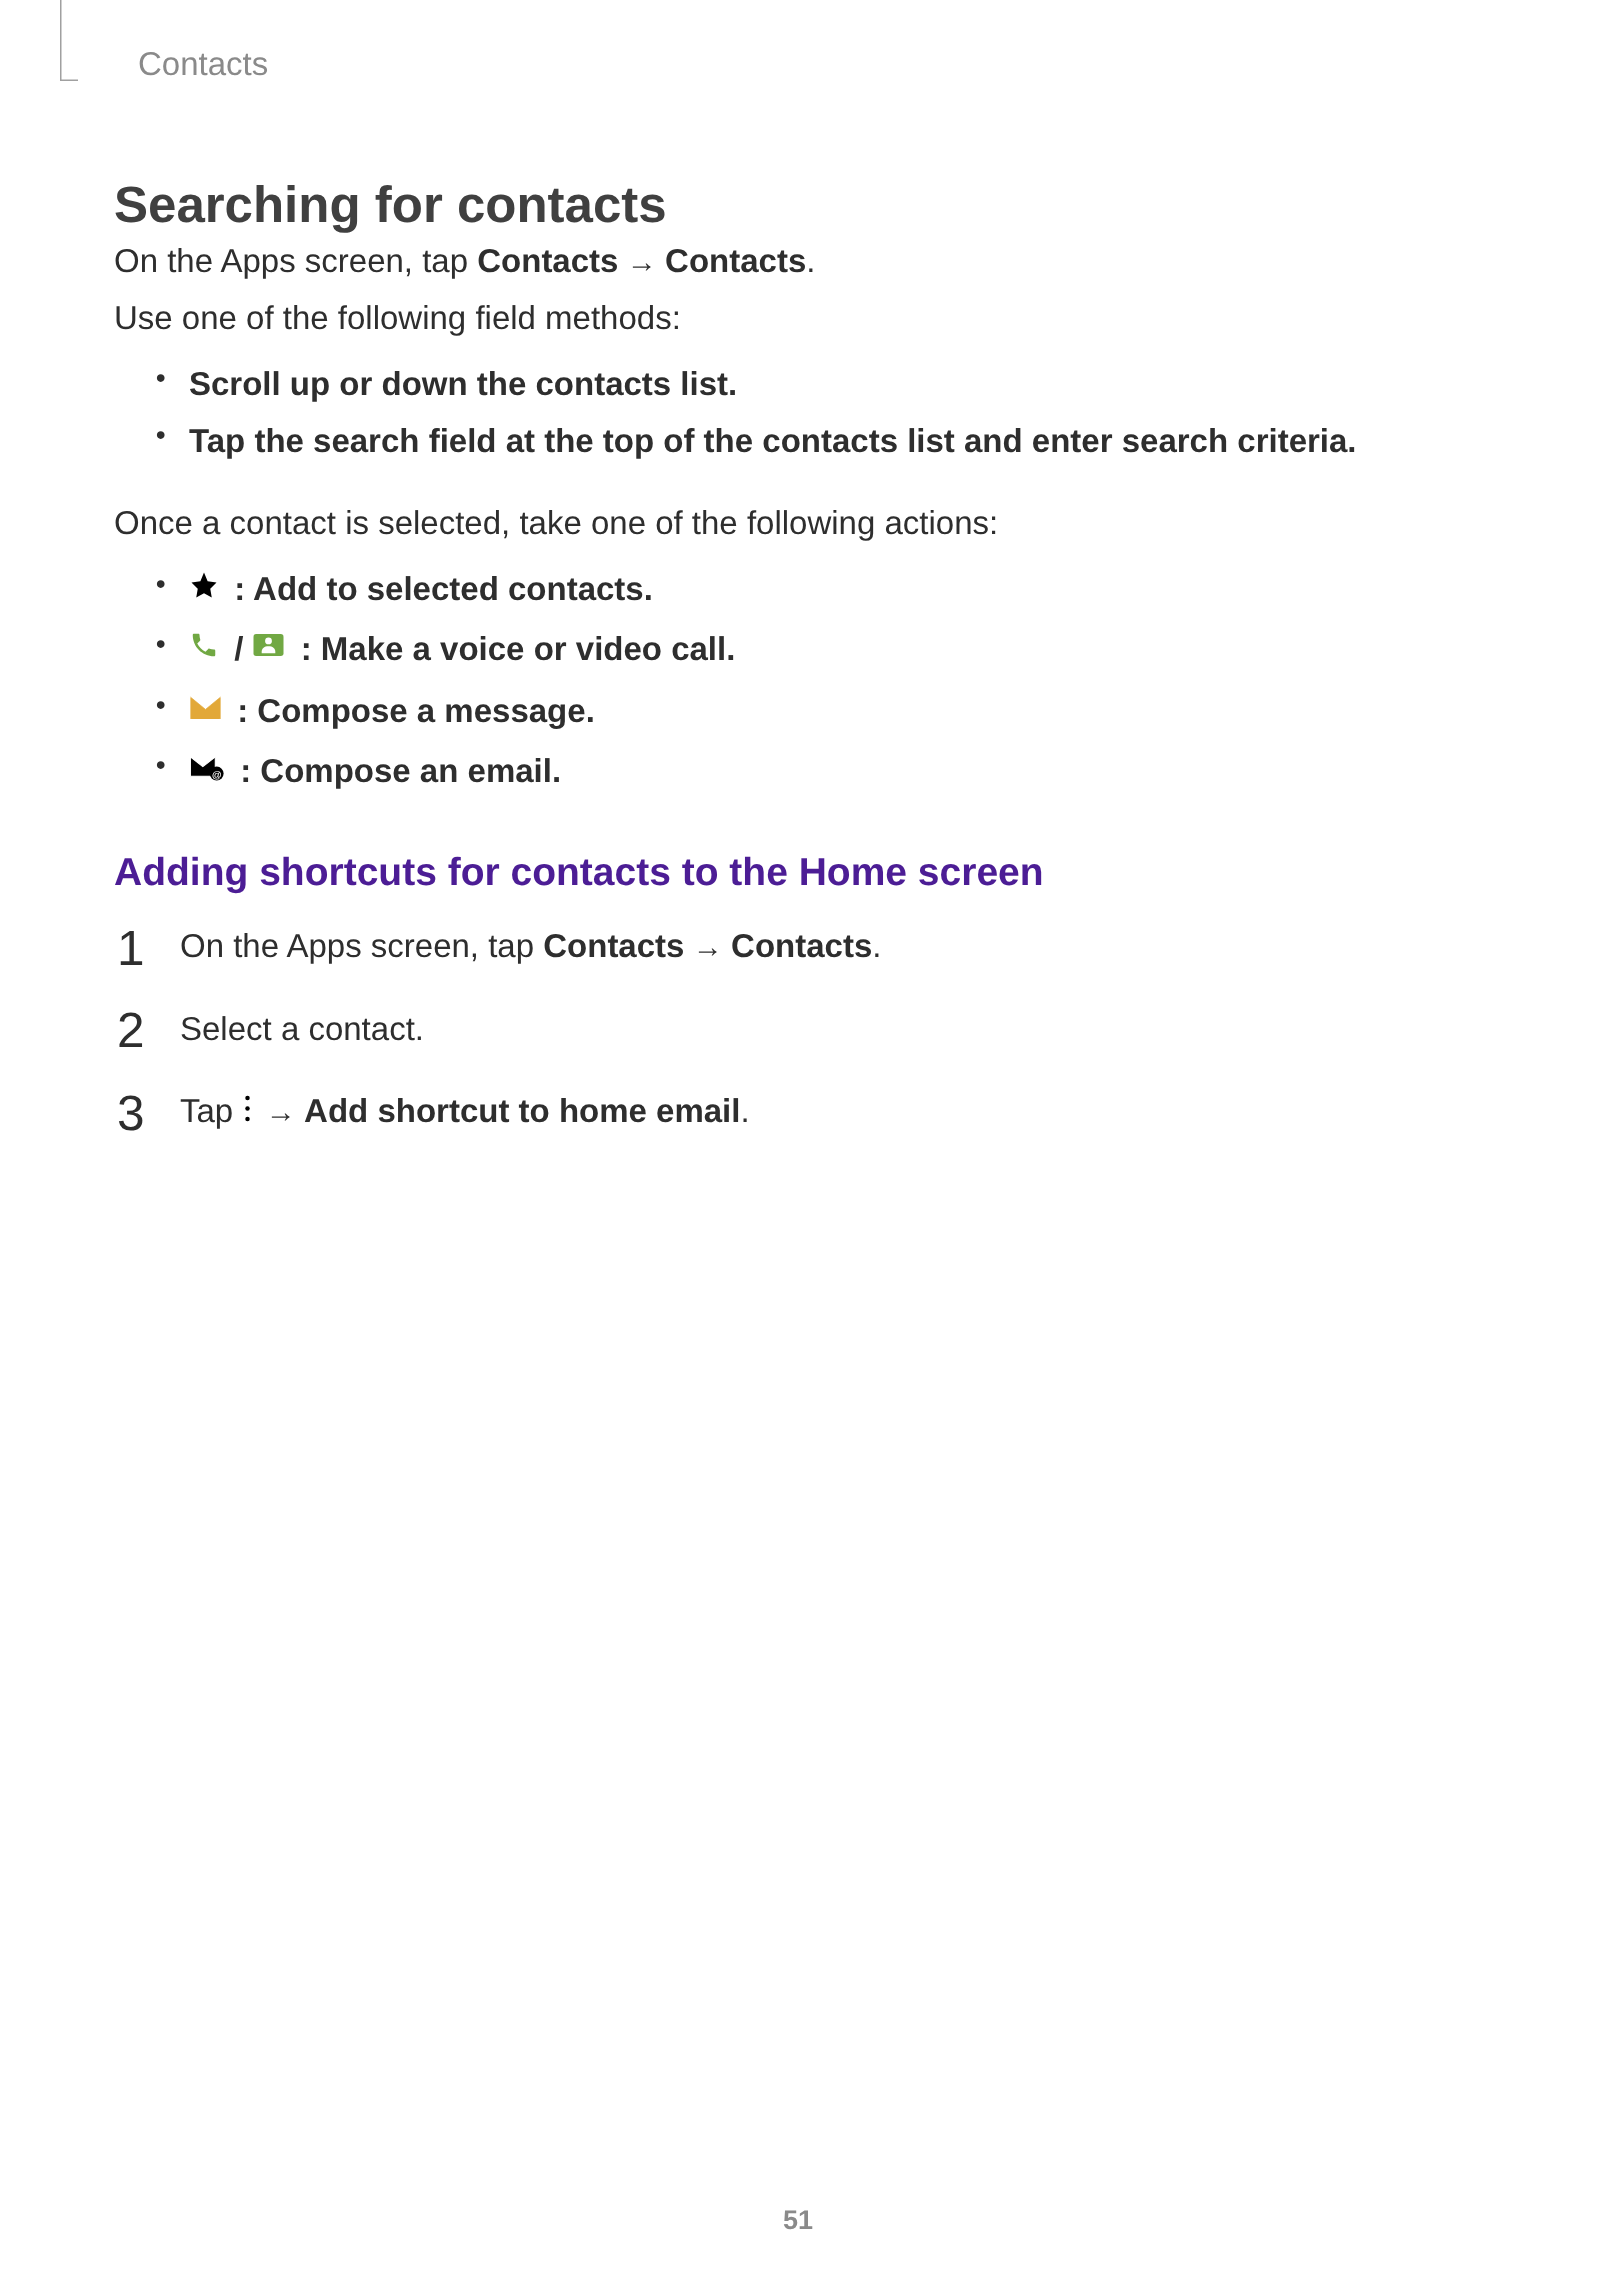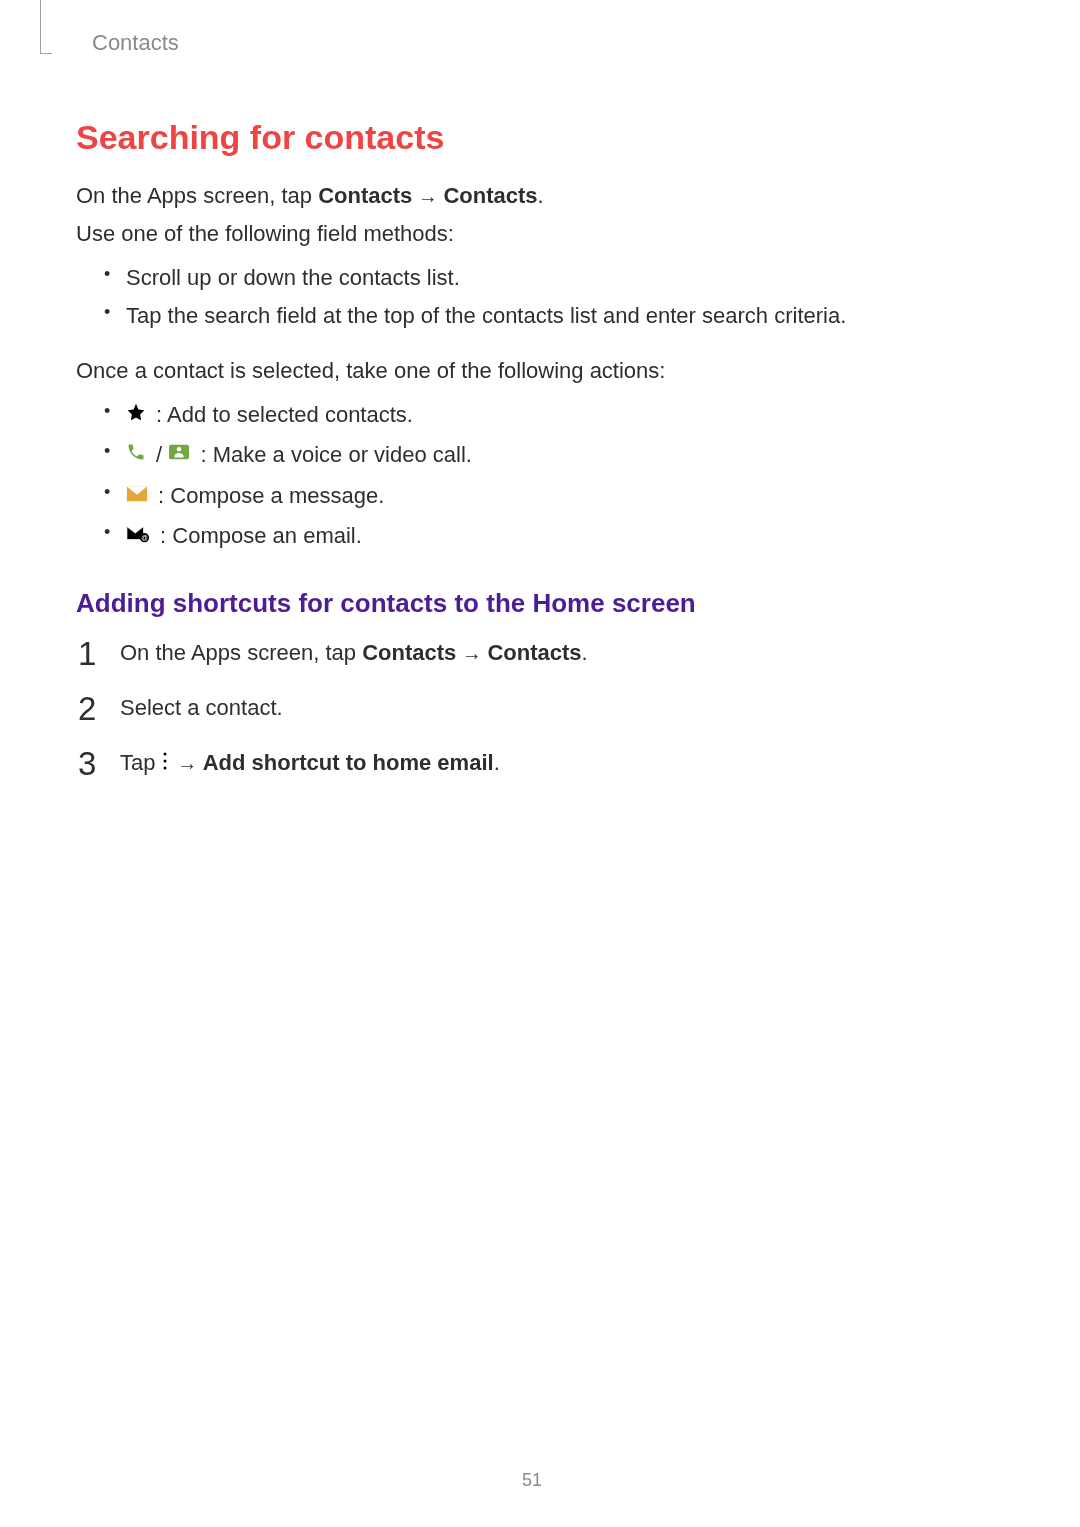--- a/index.html
+++ b/index.html
@@ -33,24 +33,23 @@
       top: 30px;
       left: 92px;
       color: #8a8a8a;
       font-size: 22px;
       font-weight: 400;
     }
     .content {
       padding-top: 80px;
     }
     .section-title {
-      color: #ef4444;
+      color: #404040;
       font-size: 34px;
       font-weight: 700;
-      margin-bottom: 22px;
     }
     .body-text {
       color: #2e2e2e;
       font-size: 22px;
       line-height: 1.55;
       margin-bottom: 4px;
     }
     .body-text-spaced {
       margin-top: 20px;
     }
@@ -65,20 +64,21 @@
       padding-left: 28px;
       margin-top: 8px;
       margin-bottom: 14px;
     }
     .bullet-list li {
       position: relative;
       color: #2e2e2e;
       font-size: 22px;
       line-height: 1.7;
       padding-left: 22px;
+      font-weight: bold;
     }
     .bullet-list li::before {
       content: "•";
       position: absolute;
       left: 0;
       top: 0;
       color: #2e2e2e;
       font-size: 18px;
     }
     .icon-bullet {
@@ -116,20 +116,21 @@
       color: #2e2e2e;
     }
     .page-number {
       position: absolute;
       bottom: 36px;
       left: 0;
       right: 16px;
       text-align: center;
       color: #8a8a8a;
       font-size: 18px;
+      font-weight: bold;
     }
   </style>
 </head>
 <body>
 
 <div class="page">
   <div class="header-tab"></div>
   <div class="header-label">Contacts</div>
 
   <div class="content">

